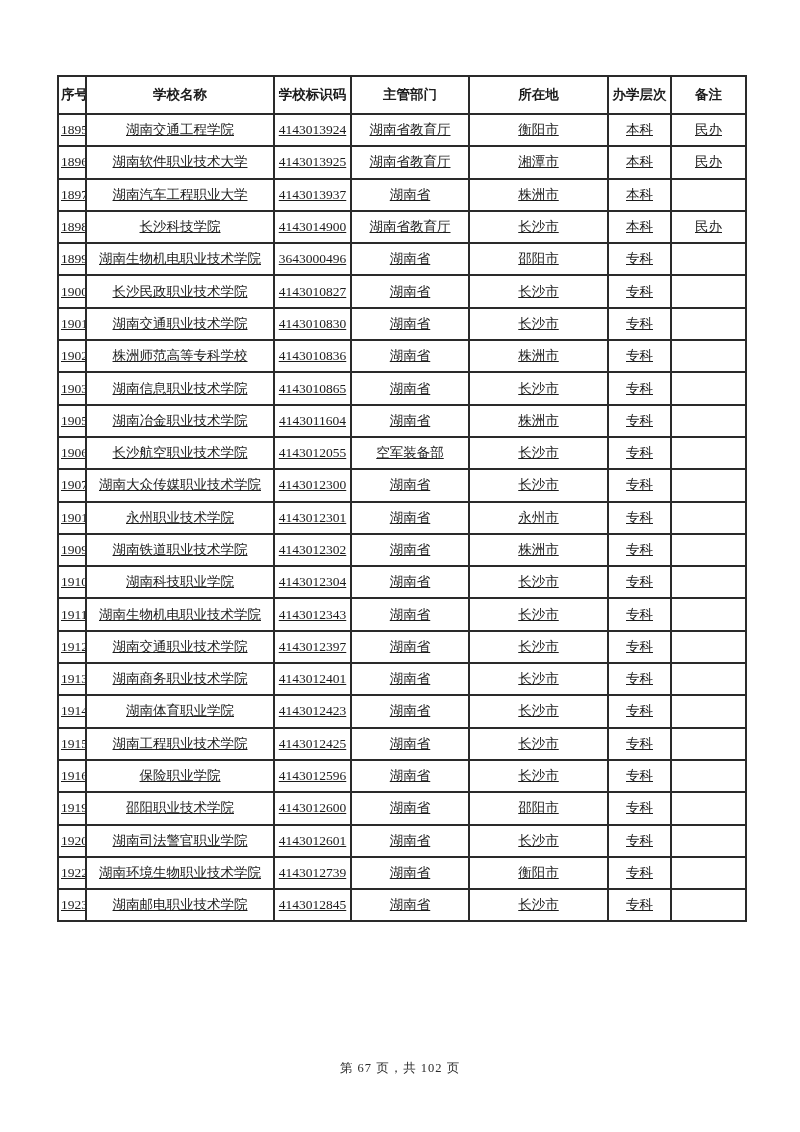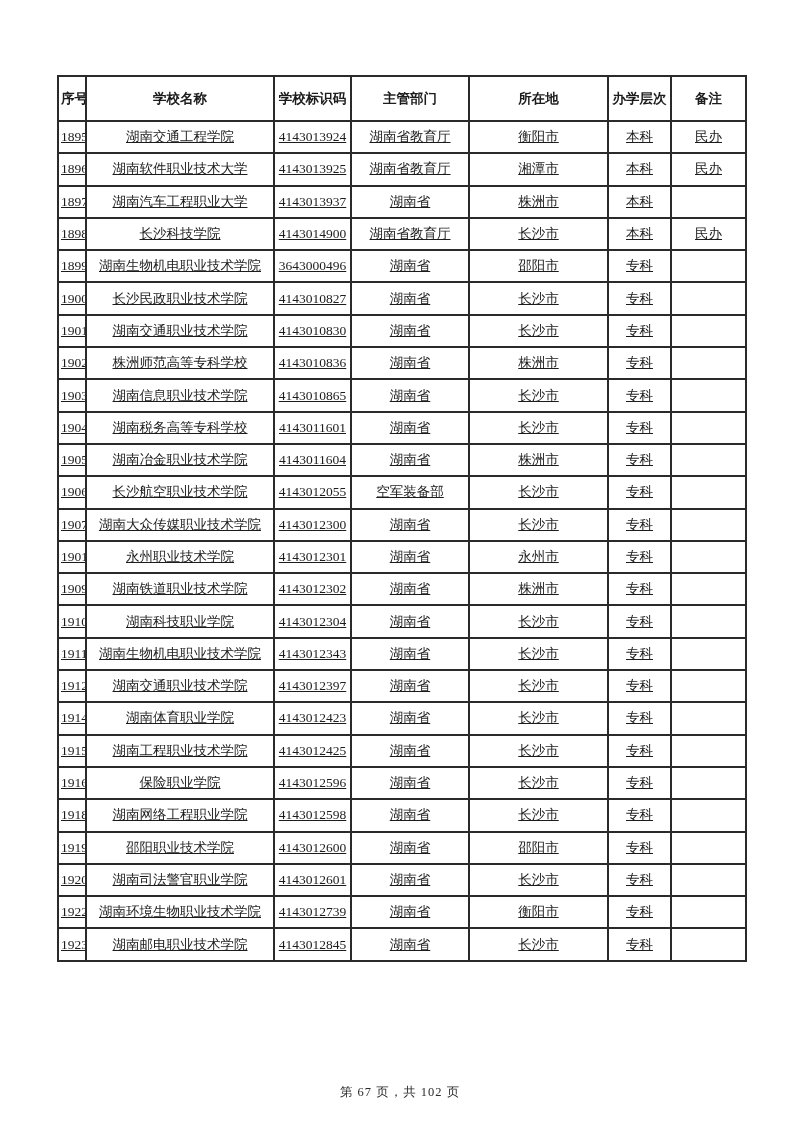--- a/index.html
+++ b/index.html
@@ -31,32 +31,32 @@
   table.schools td {
     border: 2px solid #2a2a2a;
     text-align: center;
     vertical-align: middle;
     padding: 0 2px;
     overflow: hidden;
     white-space: nowrap;
     font-size: 13.5px;
   }
   table.schools thead tr {
-    height: 45px;
+    height: 38px;
   }
   table.schools th {
     font-weight: bold;
   }
   table.schools tbody tr {
     height: 32.3px;
     text-decoration: underline;
   }
   .footer {
     position: absolute;
-    top: 1084px;
+    top: 1060px;
     left: 0;
     width: 800px;
     text-align: center;
     font-size: 12.5px;
     color: #2a2a2a;
     letter-spacing: 1px;
   }
 </style>
 </head>
 <body>
@@ -160,29 +160,20 @@
         <tr>
       <td>1903</td>
       <td>湖南信息职业技术学院</td>
       <td>4143010865</td>
       <td>湖南省</td>
       <td>长沙市</td>
       <td>专科</td>
       <td></td>
     </tr>
         <tr>
-      <td>1904</td>
-      <td>湖南税务高等专科学校</td>
-      <td>4143011601</td>
-      <td>湖南省</td>
-      <td>长沙市</td>
-      <td>专科</td>
-      <td></td>
-    </tr>
-        <tr>
       <td>1905</td>
       <td>湖南冶金职业技术学院</td>
       <td>4143011604</td>
       <td>湖南省</td>
       <td>株洲市</td>
       <td>专科</td>
       <td></td>
     </tr>
         <tr>
       <td>1906</td>
@@ -241,20 +232,29 @@
         <tr>
       <td>1912</td>
       <td>湖南交通职业技术学院</td>
       <td>4143012397</td>
       <td>湖南省</td>
       <td>长沙市</td>
       <td>专科</td>
       <td></td>
     </tr>
         <tr>
+      <td>1913</td>
+      <td>湖南商务职业技术学院</td>
+      <td>4143012401</td>
+      <td>湖南省</td>
+      <td>长沙市</td>
+      <td>专科</td>
+      <td></td>
+    </tr>
+        <tr>
       <td>1914</td>
       <td>湖南体育职业学院</td>
       <td>4143012423</td>
       <td>湖南省</td>
       <td>长沙市</td>
       <td>专科</td>
       <td></td>
     </tr>
         <tr>
       <td>1915</td>
@@ -268,29 +268,20 @@
         <tr>
       <td>1916</td>
       <td>保险职业学院</td>
       <td>4143012596</td>
       <td>湖南省</td>
       <td>长沙市</td>
       <td>专科</td>
       <td></td>
     </tr>
         <tr>
-      <td>1918</td>
-      <td>湖南网络工程职业学院</td>
-      <td>4143012598</td>
-      <td>湖南省</td>
-      <td>长沙市</td>
-      <td>专科</td>
-      <td></td>
-    </tr>
-        <tr>
       <td>1919</td>
       <td>邵阳职业技术学院</td>
       <td>4143012600</td>
       <td>湖南省</td>
       <td>邵阳市</td>
       <td>专科</td>
       <td></td>
     </tr>
         <tr>
       <td>1920</td>

